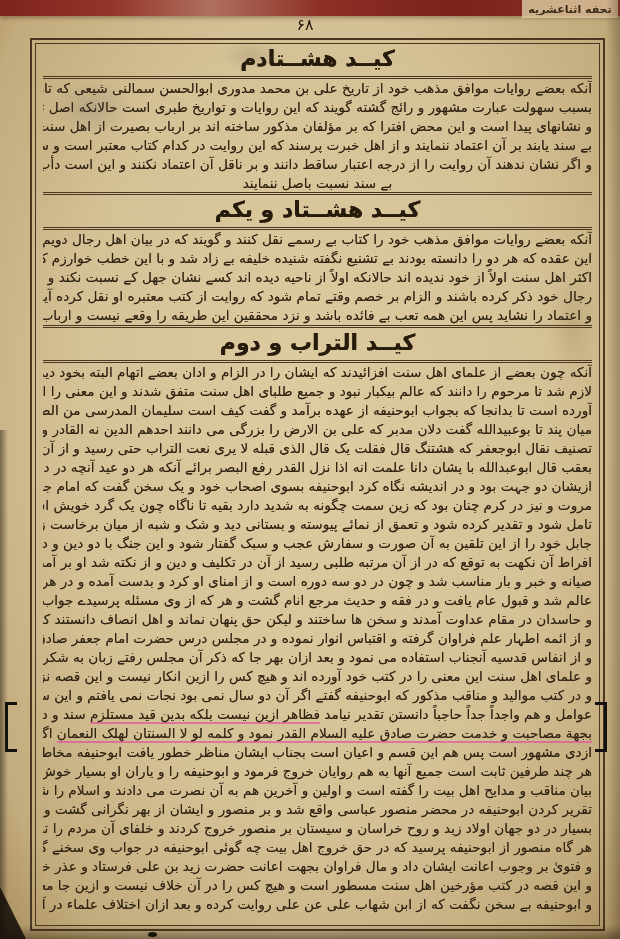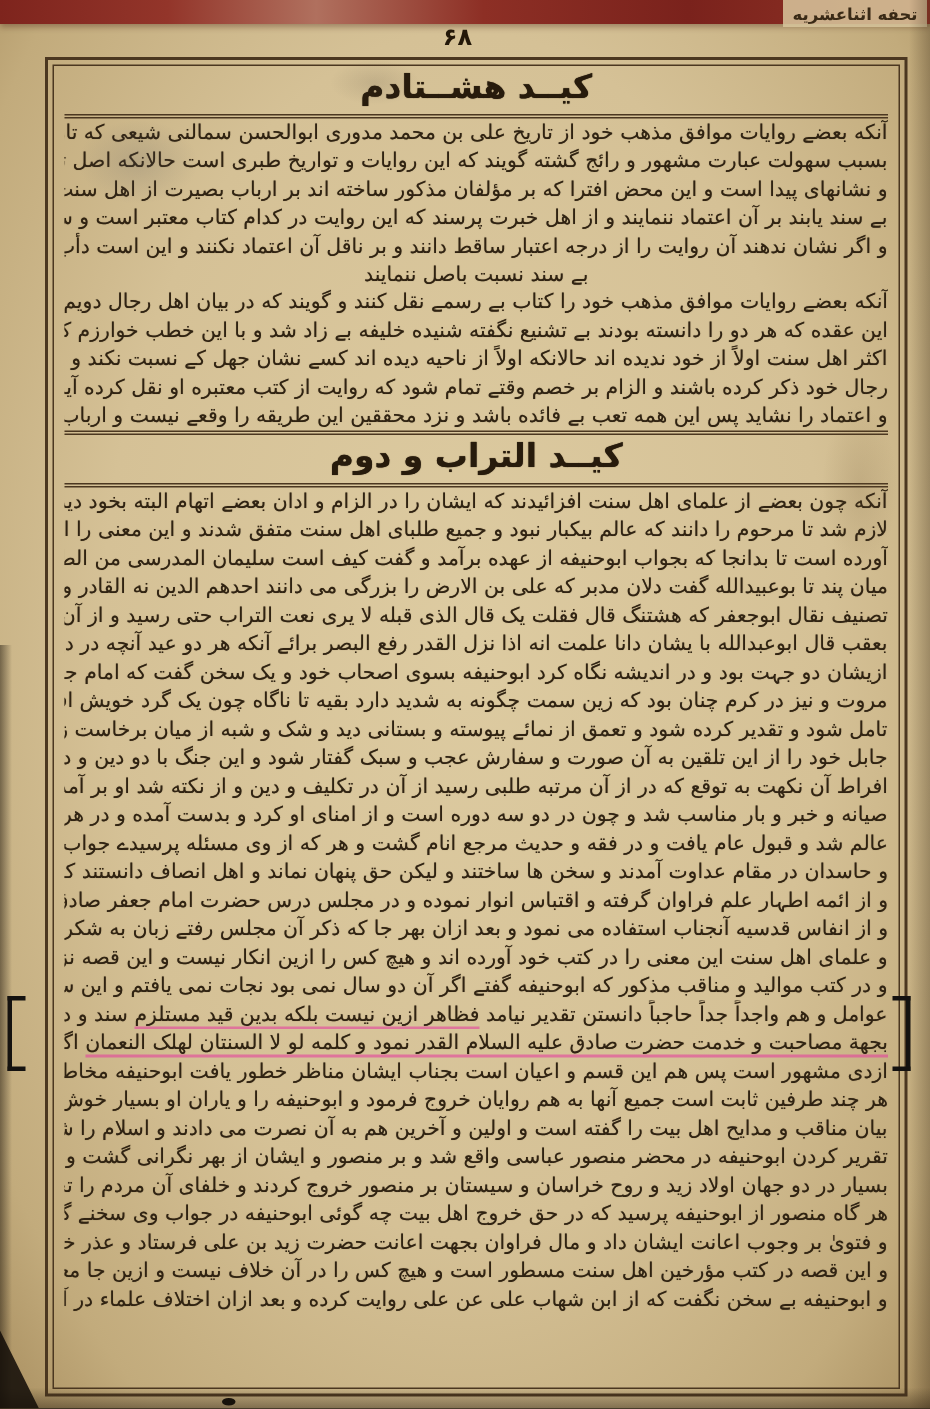--- a/index.html
+++ b/index.html
@@ -18,21 +18,21 @@
   }
   .header-patch{
     position:absolute;right:2px;top:0;width:96px;height:18px;
     background:rgba(216,199,158,.85);
     display:flex;align-items:center;justify-content:center;
     font-size:11px;font-weight:bold;color:#33241336;
     color:#3a2a16;
   }
   .page-number{
     position:absolute;left:283px;top:15px;width:44px;text-align:center;
-    font-size:16px;font-weight:bold;color:#241808;letter-spacing:2px;
+    font-size:16px;font-weight:normal;color:#241808;letter-spacing:2px;
   }
   
   .frame{
     position:absolute;left:30px;top:38px;width:571px;height:889px;
     border:2px solid #4b3720;background:transparent;
   }
   .frame-inner{
     position:absolute;inset:3px;border:1px solid #4b3720;
     display:flex;flex-direction:column;padding:0 7px;
   }
@@ -109,20 +109,23 @@
       <div class="textblock">
 
       <div class="line">آنکه بعضے روایات موافق مذهب خود از تاریخ علی بن محمد مدوری ابوالحسن سمالنی شیعی که تاریخ طبری مشهور ساخته نقل نمایند و دروی چیزے از آن نیابند</div>
           <div class="line">بسبب سهولت عبارت مشهور و رائج گشته گویند که این روایات و تواریخ طبری است حالانکه اصل تاریخ طبری از آن روایات برے و عاری است</div>
           <div class="line">و نشانهای پیدا است و این محض افترا که بر مؤلفان مذکور ساخته اند بر ارباب بصیرت از اهل سنت هم نزد ایشان مخفی نیست و بهرجا که دروایات مختصر</div>
           <div class="line">بے سند یابند بر آن اعتماد ننمایند و از اهل خبرت پرسند که این روایت در کدام کتاب معتبر است و سند آن بکدام راوی منتهی می شود</div>
           <div class="line">و اگر نشان ندهند آن روایت را از درجه اعتبار ساقط دانند و بر ناقل آن اعتماد نکنند و این است دأب اهل تحقیق در هر زمان که روایات</div>
         </div>
       <div class="line tail">بے سند نسبت باصل ننمایند</div>
 
+      <div class="heading-band">
+        <span>کیــد هشــتاد و یکم</span>
+      </div>
       <div class="textblock">
 
       <div class="line">آنکه بعضے روایات موافق مذهب خود را کتاب بے رسمے نقل کنند و گویند که در بیان اهل رجال دویم از قول اهل سنت نماید حالانکه وے الواقع چنین نیست چنانچه</div>
           <div class="line">این عقده که هر دو را دانسته بودند بے تشنیع نگفته شنیده خلیفه بے زاد شد و با این خطب خوارزم که بر دیوے خالی بود و بعضے خود روایات از سر بر آورد که</div>
           <div class="line">اکثر اهل سنت اولاً از خود ندیده اند حالانکه اولاً از ناحیه دیده اند کسے نشان جهل کے نسبت نکند و اکثر اهل سنت را وا دارند حالانکه نکات خود را در</div>
           <div class="line">رجال خود ذکر کرده باشند و الزام بر خصم وقتے تمام شود که روایت از کتب معتبره او نقل کرده آید نه از رساله ای که نام آن کسے نشنیده باشد</div>
           <div class="line">و اعتماد را نشاید پس این همه تعب بے فائده باشد و نزد محققین این طریقه را وقعے نیست و ارباب انصاف بر این نکته آگاه اند که</div>
         </div>
 
       <div class="heading-band">

